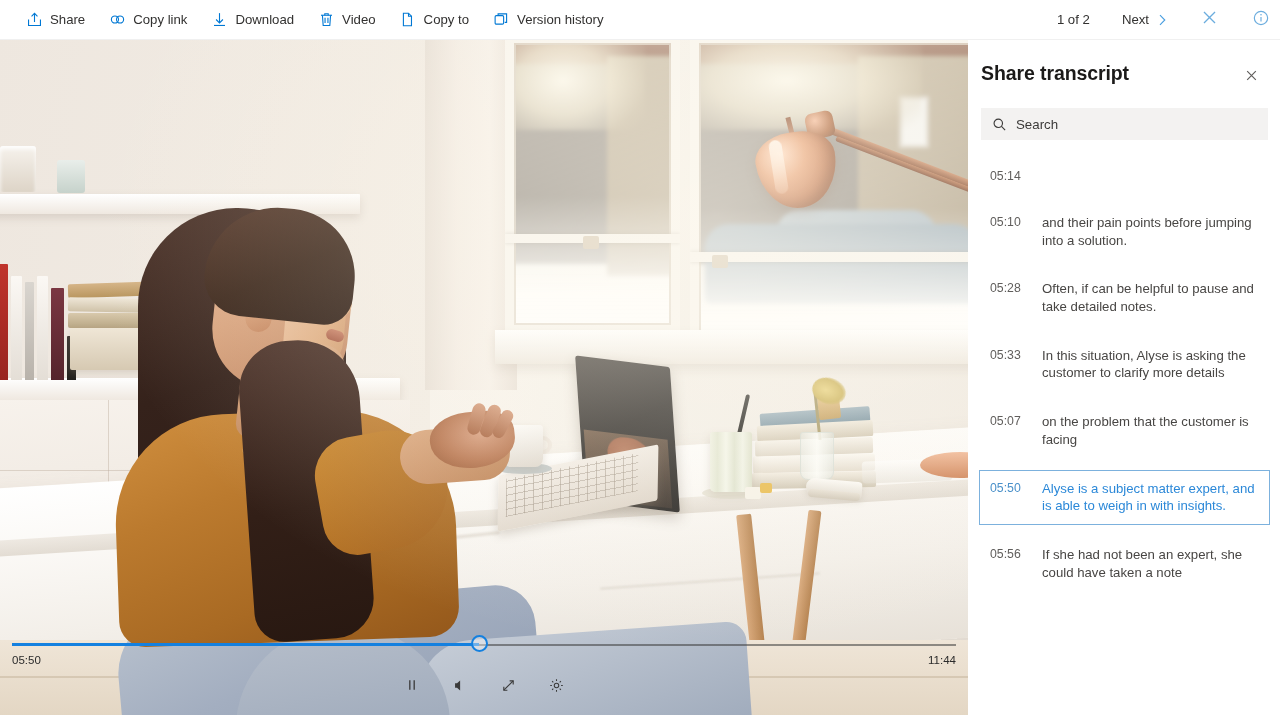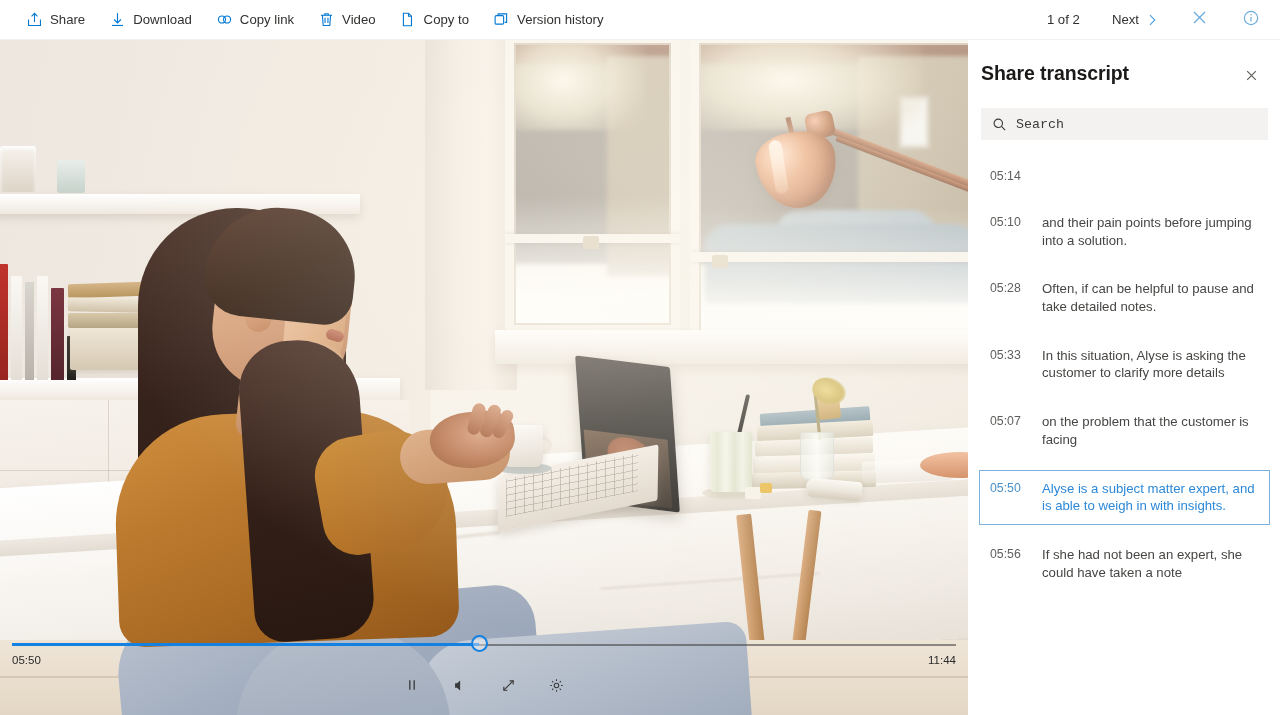--- a/index.html
+++ b/index.html
@@ -29,21 +29,21 @@
     cursor: pointer; white-space: nowrap;
     background: transparent;
     border: none;
     font-family: "Liberation Sans", sans-serif;
   }
   .cb-item.selected { background: #d2d0ce; }
   .cb-icon { display: inline-flex; align-items: center; justify-content: center; width: 17px; height: 17px; color: #0078d4; }
   .cb-icon svg { display: block; }
 
   .cb-spacer { flex: 1 1 auto; }
-  .cb-right { display: flex; align-items: center; padding-right: 10px; gap: 14px; }
+  .cb-right { display: flex; align-items: center; gap: 14px; }
   .cb-count { font-size: 13.2px; color: #323130; padding: 0 10px; white-space: nowrap; }
   .cb-next {
     display: flex; align-items: center; gap: 4px;
     font-size: 13.2px; color: #323130; padding: 0 6px 0 8px;
     cursor: pointer; height: 30px;
   }
   .cb-iconbtn {
     width: 38px; height: 34px;
     display: flex; align-items: center; justify-content: center;
     color: #6cadde; cursor: pointer;
@@ -521,21 +521,21 @@
   .search-wrap { padding: 12px 12px 0 12px; }
   .search-box {
     height: 32px; background: #f3f2f1;
     display: flex; align-items: center; gap: 9px;
     padding: 0 11px;
   }
   .search-icon { color: #3b3a39; display: flex; }
   .search-input {
     border: none; outline: none; background: transparent;
     font-size: 13.3px; color: #201f1e;
-    font-family: Liberation Mono, monospace;
+    font-family: Liberation Sans, sans-serif;
     width: 100%;
   }
   .search-input::placeholder { color: #3b3a39; opacity: 1; }
 
   .cues {
     flex: 1 1 auto; overflow-y: auto;
     padding: 18px 10px 4px 10px;
   }
   .cue {
     display: flex; gap: 14px;
@@ -575,36 +575,36 @@
               <path d="M10 13V3"></path>
               <path d="M6.5 6.2 10 2.7l3.5 3.5"></path>
           </svg>
         </span>
         <span>Share</span>
       </div>
 
       <div class="cb-item">
         <span class="cb-icon">
           <svg width="17" height="17" viewBox="0 0 20 20" fill="none" stroke="currentColor" stroke-width="1.3">
+            <circle cx="7" cy="10" r="4.2"></circle>
+              <circle cx="13" cy="10" r="4.2"></circle>
+          </svg>
+        </span>
+        <span>Copy link</span>
+      </div>
+
+      <div class="cb-item">
+        <span class="cb-icon">
+          <svg width="17" height="17" viewBox="0 0 20 20" fill="none" stroke="currentColor" stroke-width="1.3">
             <path d="M10 2.5v11"></path>
               <path d="M6 10l4 4 4-4"></path>
               <path d="M3.5 17h13"></path>
           </svg>
         </span>
         <span>Download</span>
-      </div>
-
-      <div class="cb-item">
-        <span class="cb-icon">
-          <svg width="17" height="17" viewBox="0 0 20 20" fill="none" stroke="currentColor" stroke-width="1.3">
-            <circle cx="7" cy="10" r="4.2"></circle>
-              <circle cx="13" cy="10" r="4.2"></circle>
-          </svg>
-        </span>
-        <span>Copy link</span>
       </div>
 
       <div class="cb-item">
         <span class="cb-icon">
           <svg width="17" height="17" viewBox="0 0 20 20" fill="none" stroke="currentColor" stroke-width="1.3">
             <path d="M3.5 5h13"></path>
               <path d="M8 5V3.2h4V5"></path>
               <path d="M5.2 5l.9 12h7.8l.9-12"></path>
             <path d="M8.3 8v6M11.7 8v6"></path>
           </svg>

